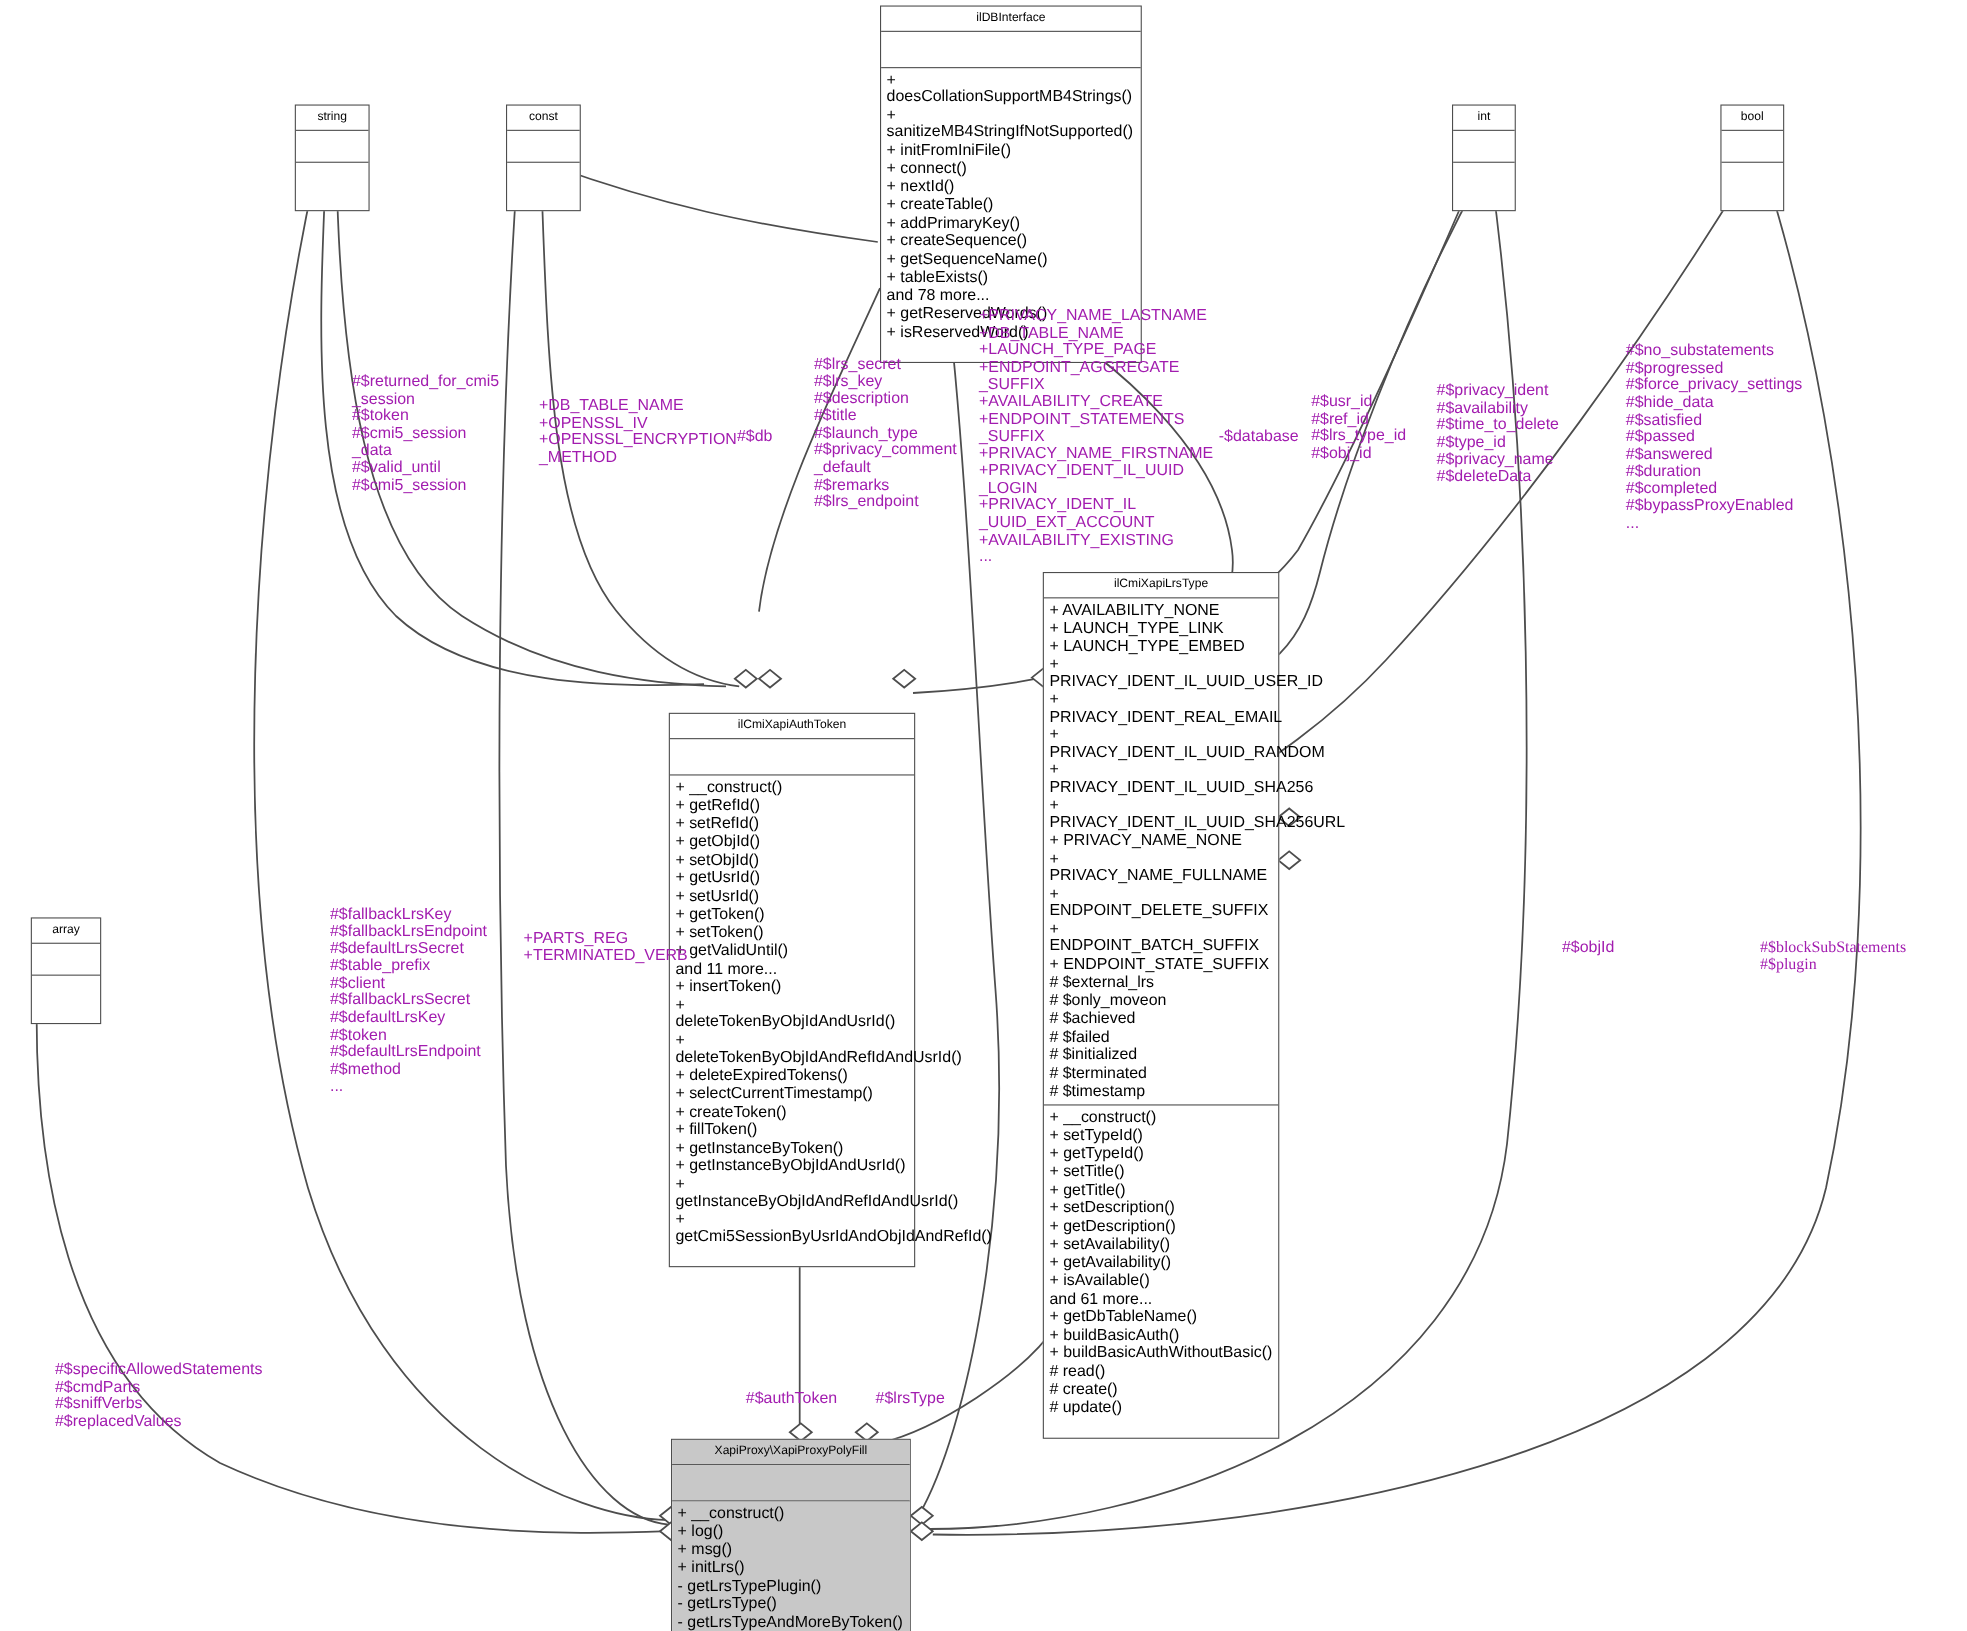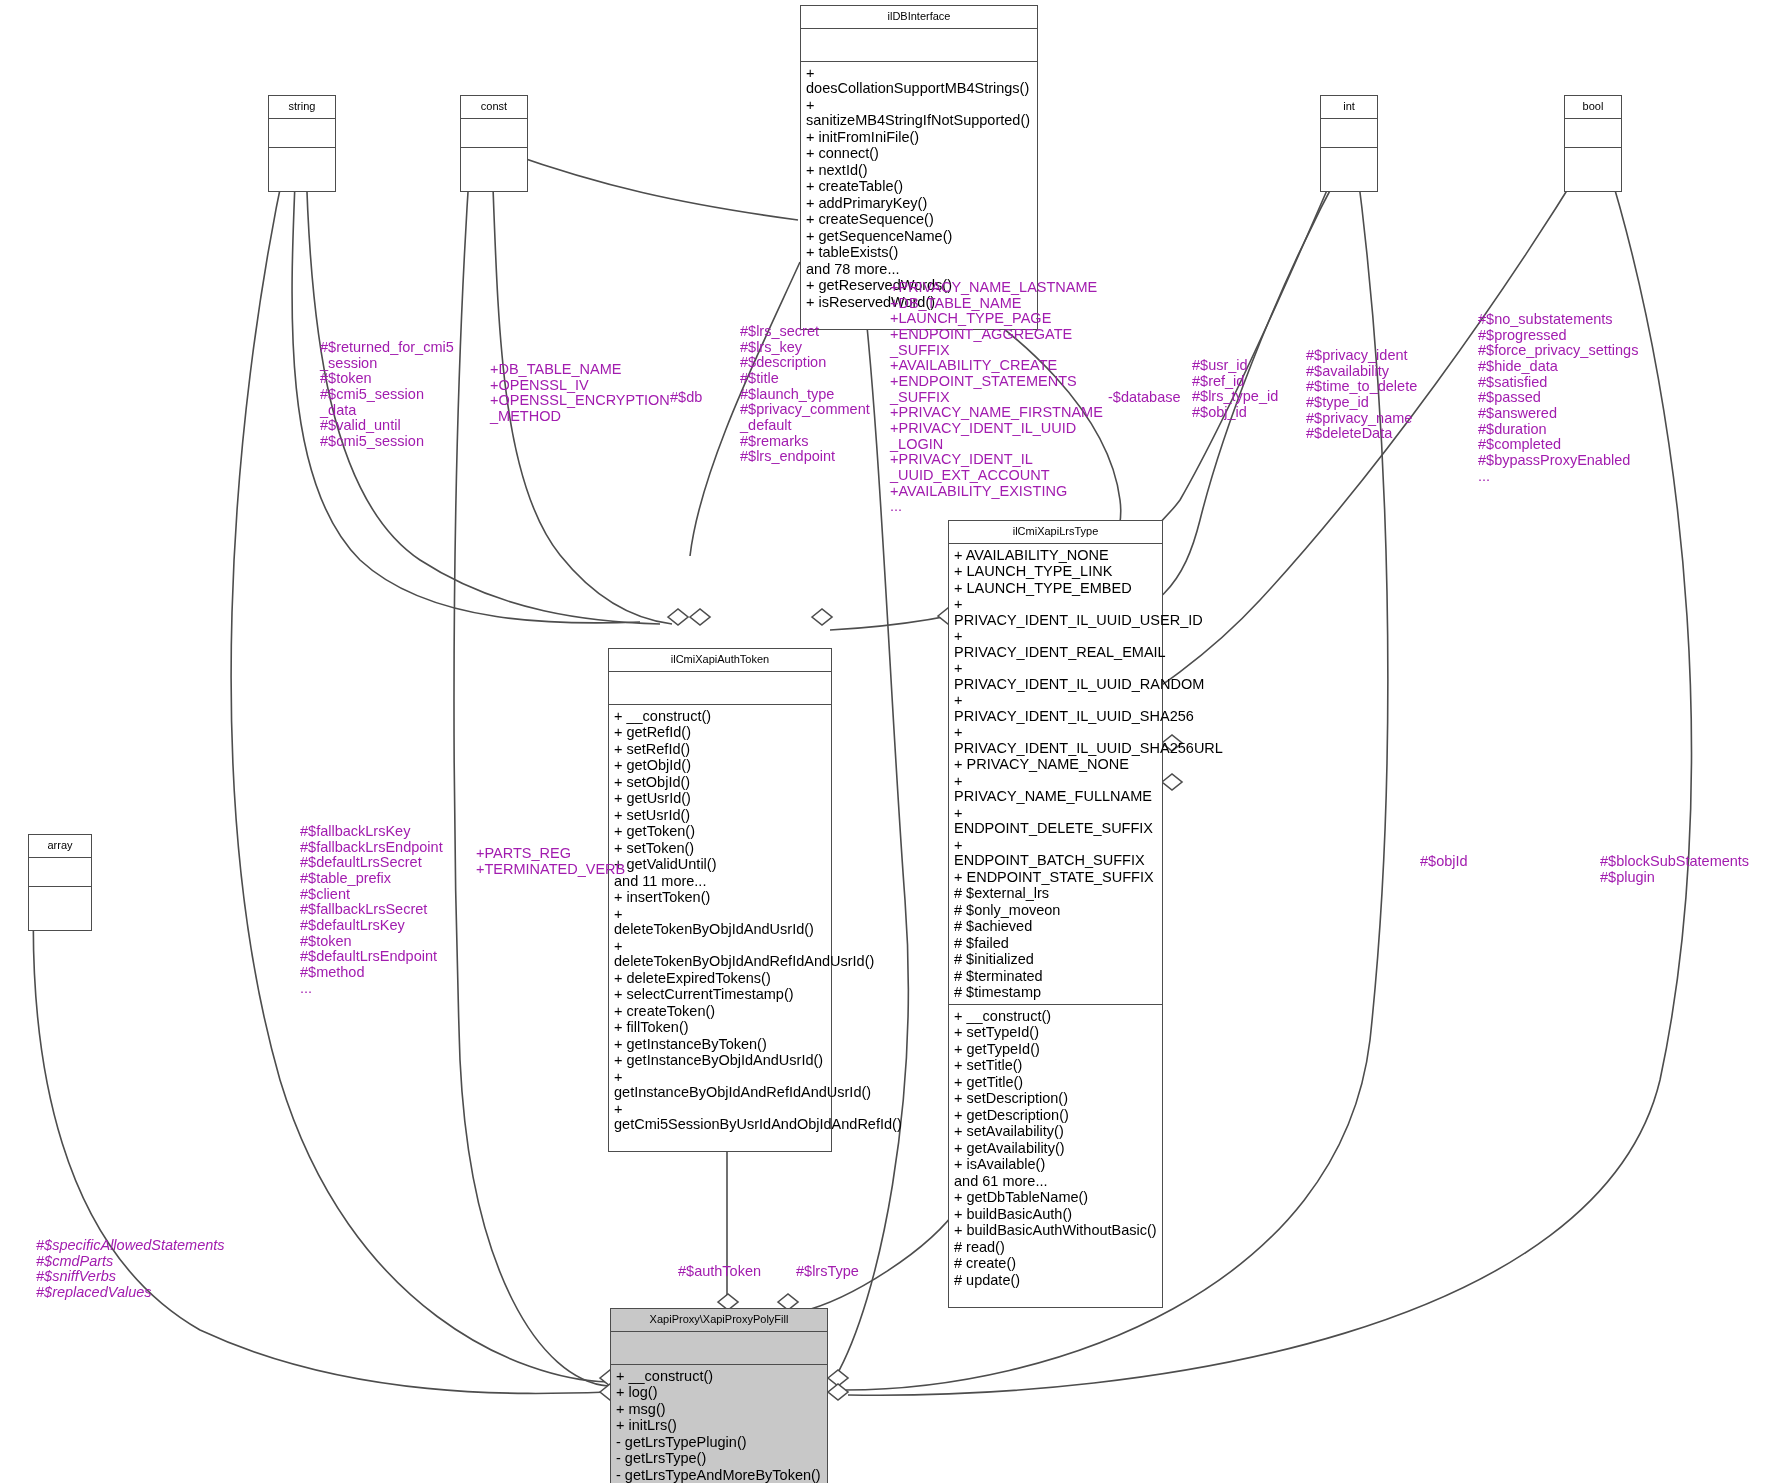--- a/index.html
+++ b/index.html
@@ -361,24 +361,24 @@
 #$token
 #$defaultLrsEndpoint
 #$method
 ...</div>
 
   <div class="edge-label" style="left:476px; top:846px; width:160px;">+PARTS_REG
 +TERMINATED_VERB</div>
 
   <div class="edge-label" style="left:1420px; top:854px; width:80px;">#$objId</div>
 
-  <div class="edge-label" style="left:1600px; top:854px; width:186px;">#$blockSubStatements
+  <div class="edge-label" style="left:1600px; top:854px; width:186px;font-family:Liberation Serif, serif;">#$blockSubStatements
 #$plugin</div>
 
-  <div class="edge-label" style="left:36px; top:1238px; width:190px;font-style:italic;">#$specificAllowedStatements
+  <div class="edge-label" style="left:50px; top:1238px; width:190px;">#$specificAllowedStatements
 #$cmdParts
 #$sniffVerbs
 #$replacedValues</div>
 
   <div class="edge-label" style="left:678px; top:1264px; width:98px;">#$authToken</div>
 
   <div class="edge-label" style="left:796px; top:1264px; width:96px;">#$lrsType</div>
 
 </div>
 

